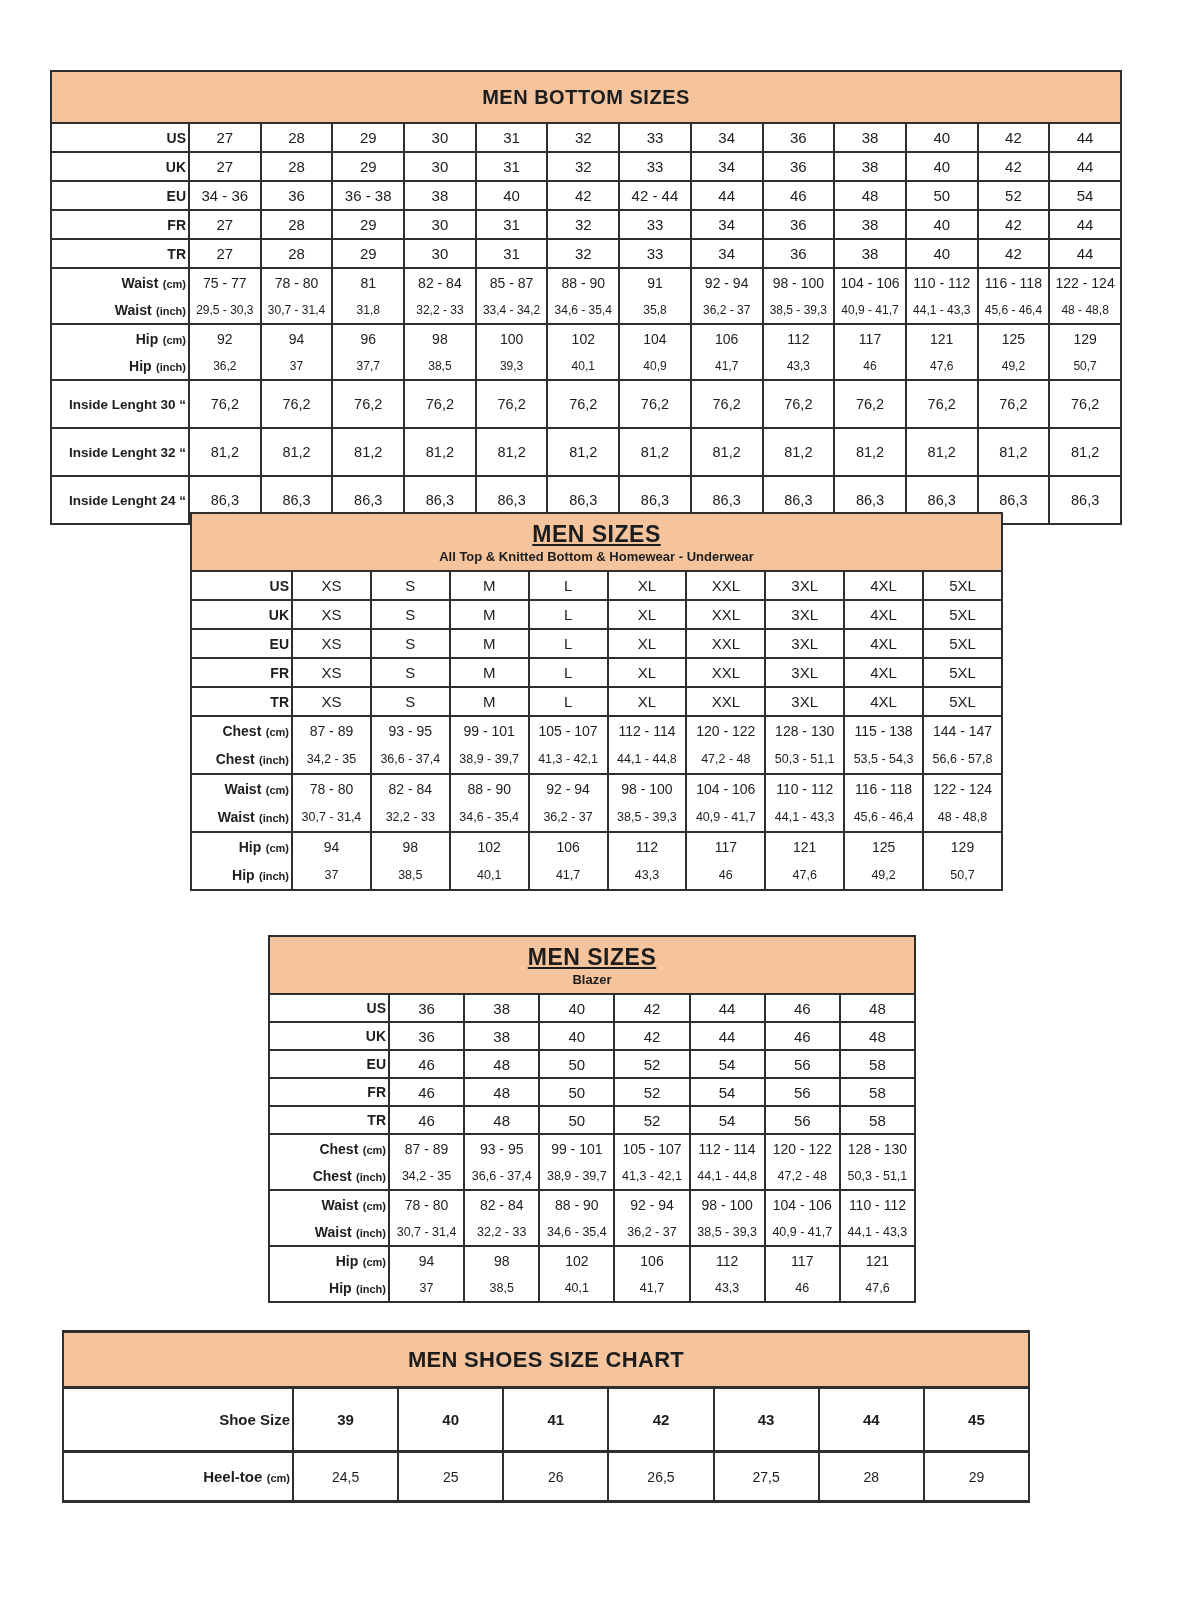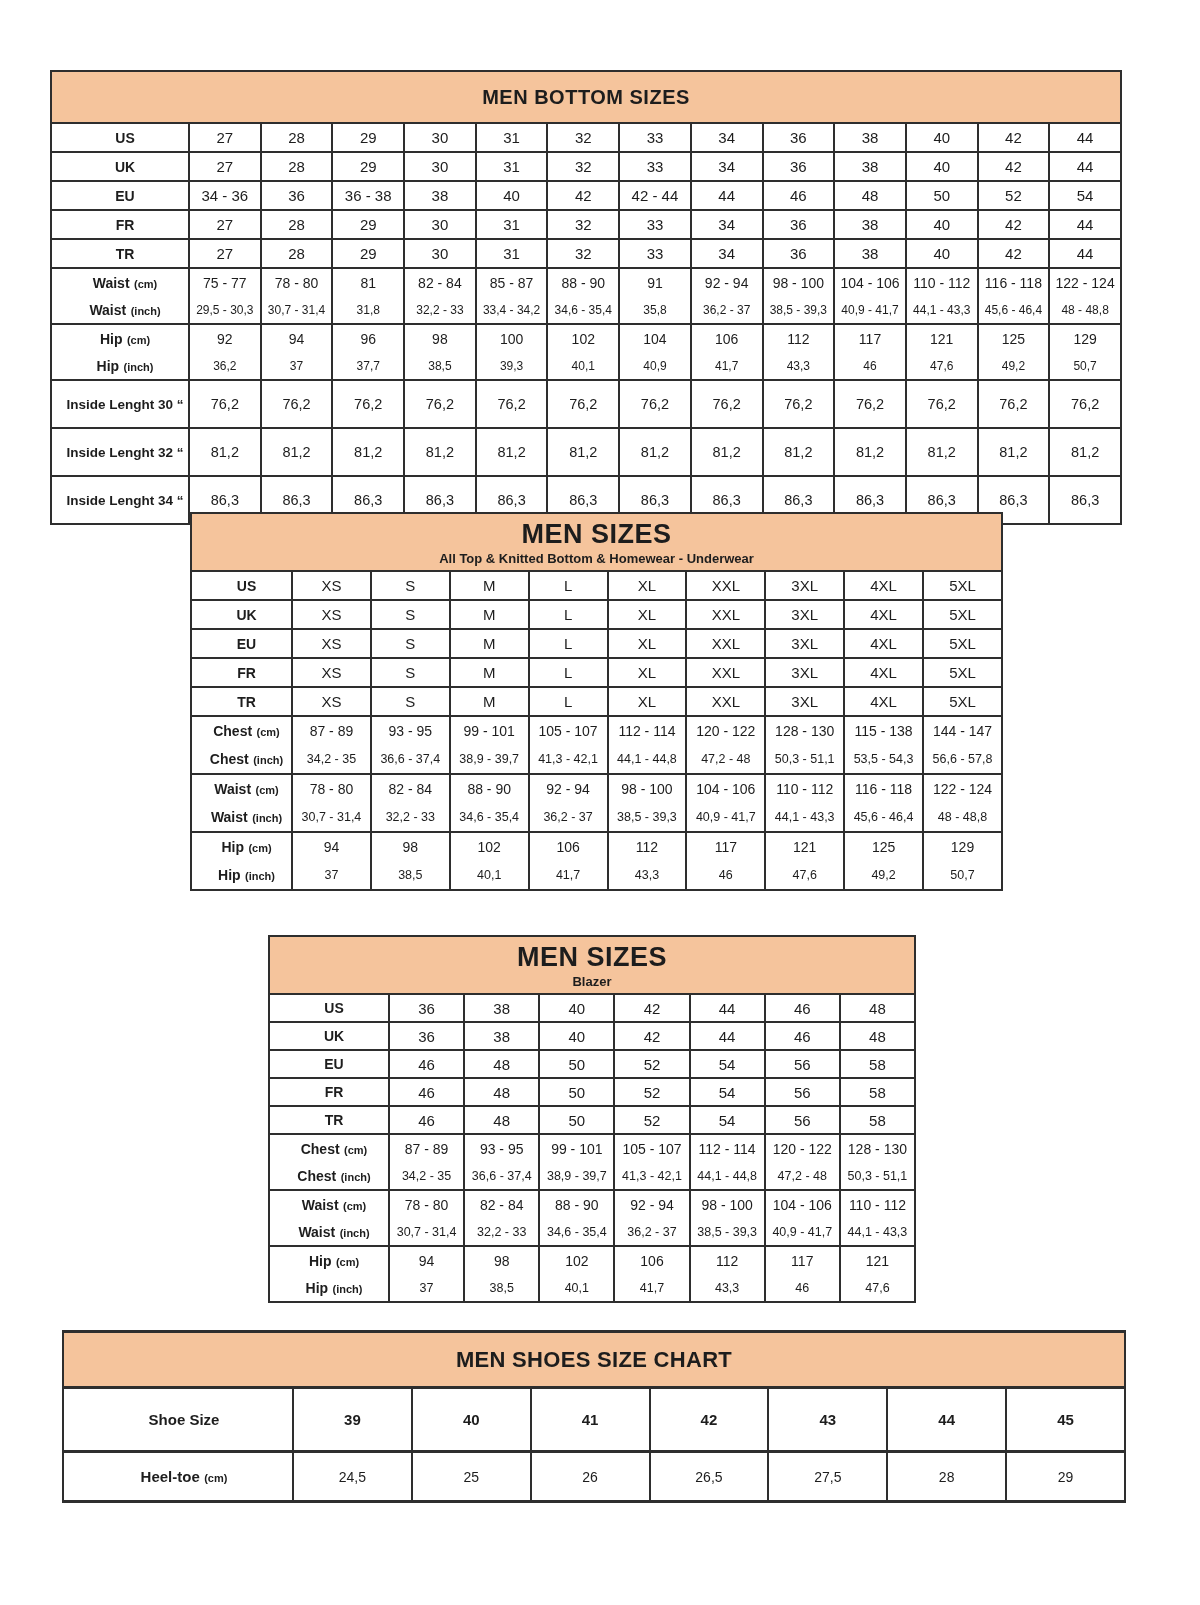--- a/index.html
+++ b/index.html
@@ -7,38 +7,38 @@
   body {
     width: 1200px; height: 1605px;
     position: relative;
     font-family: "Liberation Sans", sans-serif;
     color: var(--text, #1d1d1d);
   }
   section.chart { position: absolute; }
   #t1 { left: 50px;  top: 70px;   width: 1072px; }
   #t2 { left: 190px; top: 512px;  width: 813px;  }
   #t3 { left: 268px; top: 935px;  width: 648px;  }
-  #t4 { left: 62px;  top: 1330px; width: 1064px; border-radius: 10px; }
+  #t4 { left: 62px;  top: 1330px; width: 968px; border-radius: 10px; }
 
   table { border-collapse: collapse; table-layout: fixed; width: 100%; }
   td, th {
     border: 2px solid var(--border, #2e2e2e);
     text-align: center; vertical-align: middle;
     padding: 1px 2px;
     overflow: hidden; white-space: nowrap;
   }
   tr.pair-top > td, tr.pair-top > th { border-bottom-style: hidden; }
 
   td.title-cell { background: var(--header-bg, #f5c49c); }
   .title { font-weight: bold; font-size: 20px; letter-spacing: .5px; }
-  #t2 .title, #t3 .title { font-size: 27px; }
+  #t2 .title, #t3 .title { font-size: 23px; text-decoration: underline; }
   #t4 .title { font-size: 22px; letter-spacing: .3px; }
   .subtitle { font-weight: bold; font-size: 13px; margin-top: 1px; text-align: center; }
 
-  th.label { text-align: center; padding-left: 12px; font-weight: bold; }
+  th.label { text-align: right; padding-left: 12px; font-weight: bold; }
   .lbl  { font-size: 14px; font-weight: bold; }
   .unit { font-size: 11px; font-weight: bold; }
   .row-inside .lbl { font-size: 13.5px; }
   #t4 th.label { padding-left: 14px; }
   #t4 .lbl { font-size: 15px; }
 
   .val { font-size: 15px; }
   .row-cm .val { font-size: 14px; }
   .row-inch .val { font-size: 12.5px; }
   #t1 .row-inch .val { font-size: 12px; }
@@ -261,21 +261,21 @@
           <td class="val">81,2</td>
           <td class="val">81,2</td>
           <td class="val">81,2</td>
           <td class="val">81,2</td>
           <td class="val">81,2</td>
           <td class="val">81,2</td>
           <td class="val">81,2</td>
           <td class="val">81,2</td>
         </tr>
         <tr class="row-inside">
-          <th class="label" scope="row"><span class="lbl">Inside Lenght 34 “</span></th>
+          <th class="label" scope="row"><span class="lbl">Inside Lenght 24 “</span></th>
           <td class="val">86,3</td>
           <td class="val">86,3</td>
           <td class="val">86,3</td>
           <td class="val">86,3</td>
           <td class="val">86,3</td>
           <td class="val">86,3</td>
           <td class="val">86,3</td>
           <td class="val">86,3</td>
           <td class="val">86,3</td>
           <td class="val">86,3</td>

